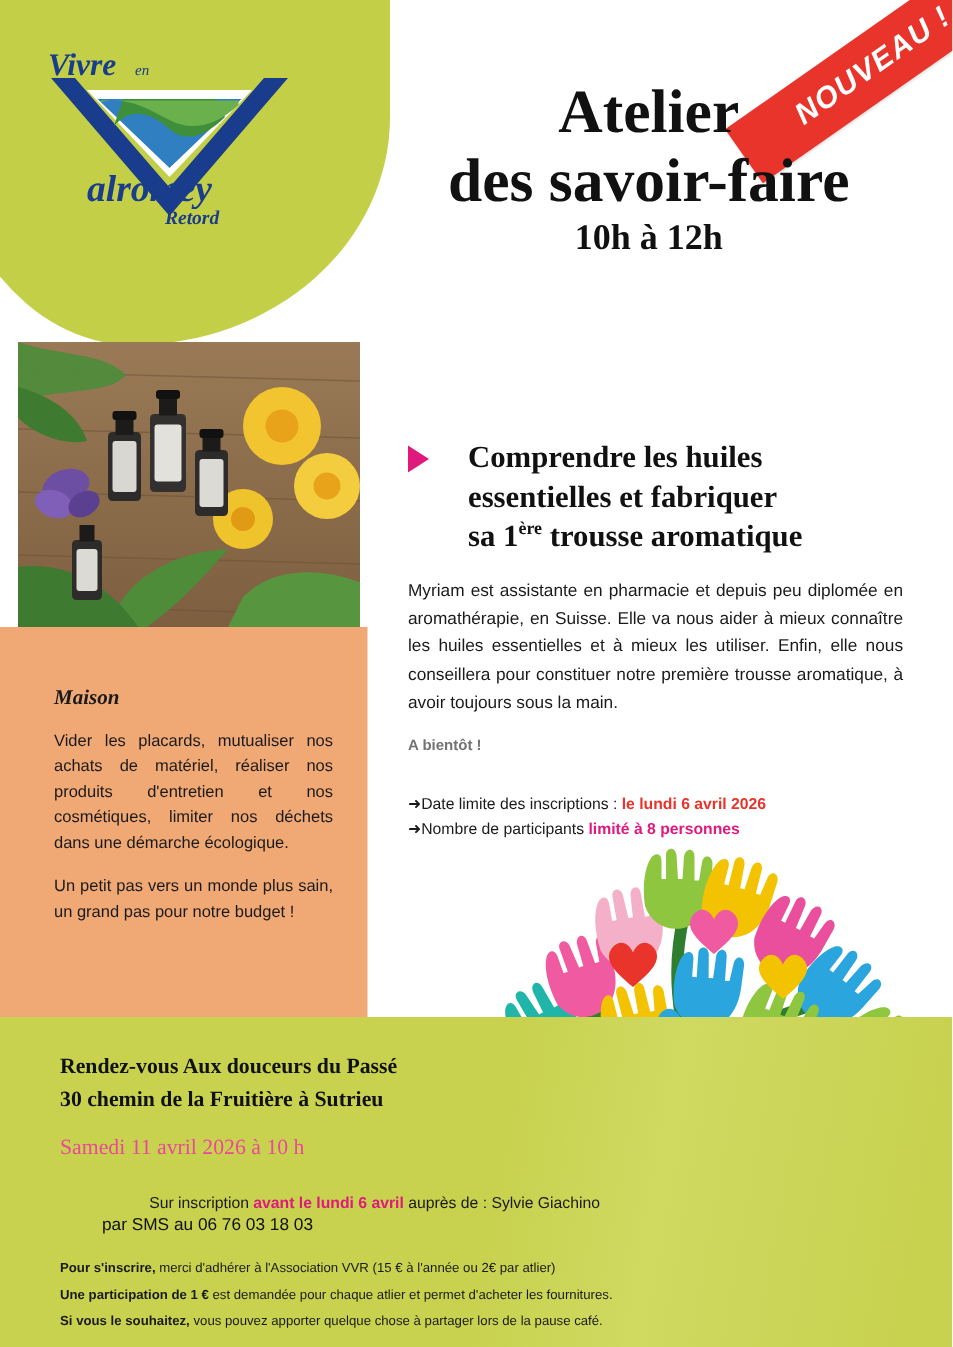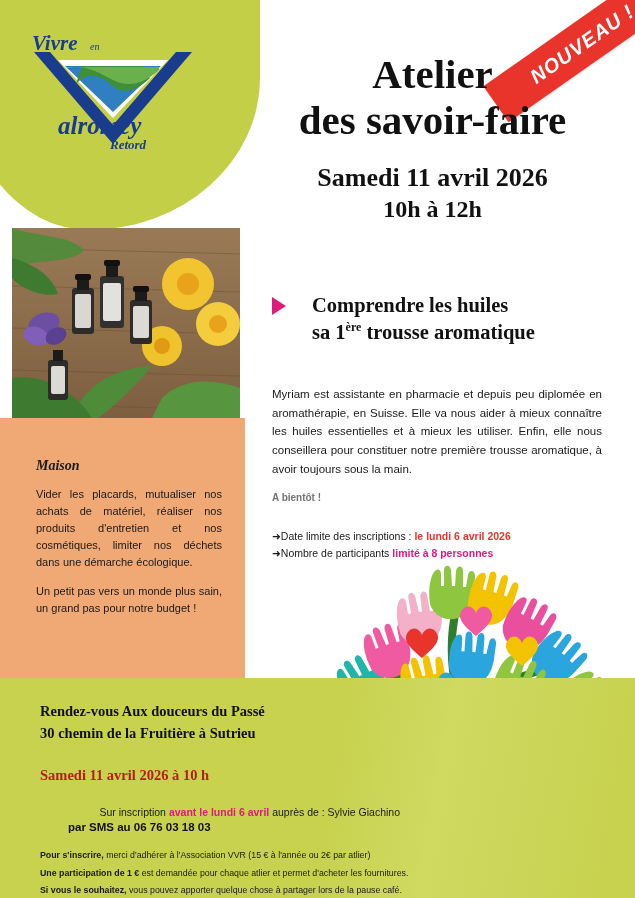--- a/index.html
+++ b/index.html
@@ -229,36 +229,36 @@
   }
   .rdv {
     font-family: "Liberation Serif", serif;
     font-weight: bold;
     font-size: 14.5px;
     line-height: 1.55;
     color: #111111;
   }
   .rdv-date {
     font-family: "Liberation Serif", serif;
-    font-weight: bold;
+    font-weight: normal;
     font-size: 14.5px;
-    color: #b91c1c;
-    margin-top: 22px;
+    color: #ec4899;
+    margin-top: 12px;
   }
   .inscr {
     margin-top: 20px;
     font-size: 10.5px;
     line-height: 1.65;
     color: #1a1a1a;
     text-align: right;
   }
   .inscr .pink { color: #e0197d; font-weight: bold; }
   .sms {
     font-size: 11.5px;
-    font-weight: bold;
+    font-weight: normal;
     color: #111111;
     padding-left: 28px;
   }
   .fineprint {
     margin-top: 14px;
     font-size: 8.8px;
     line-height: 2.0;
     color: #1a1a1a;
     width: 375px;
   }
@@ -288,21 +288,20 @@
 
       <text x="92" y="127" font-family="Liberation Serif, serif" font-style="italic" font-weight="bold" font-size="13" fill="#1a3c8c">Retord</text>
     </svg>
   </div>
 
   <div class="ribbon">NOUVEAU !</div>
 
   <div class="title-block">
     <div class="title-line">Atelier</div>
     <div class="title-line">des savoir-faire</div>
-    <div class="date-line">Samedi 11 avril 2026</div>
     <div class="date-line2">10h à 12h</div>
   </div>
 
   <div class="photo">
     <svg width="228" height="190" viewBox="0 0 228 190" xmlns="http://www.w3.org/2000/svg">
       <defs>
         <linearGradient id="wood" x1="0" y1="0" x2="0" y2="1">
           <stop offset="0%" stop-color="#9a7a56"></stop>
           <stop offset="100%" stop-color="#7d5f40"></stop>
         </linearGradient>
@@ -367,20 +366,21 @@
       <div class="maison-head">Maison</div>
       <p class="maison-p">Vider les placards, mutualiser nos achats de matériel, réaliser nos produits d'entretien et nos cosmétiques, limiter nos déchets dans une démarche écologique.</p>
       <p class="maison-p">Un petit pas vers un monde plus sain, un grand pas pour notre budget !</p>
     </div>
   </div>
 
   <div class="bullet-block">
     <div class="tri"></div>
     <div class="bullet-text">
       <div>Comprendre les huiles</div>
+      <div>essentielles et fabriquer</div>
       <div><span>sa 1</span><span class="sup">ère</span><span> trousse aromatique</span></div>
     </div>
   </div>
 
   <div class="para">Myriam est assistante en pharmacie et depuis peu diplomée en aromathérapie, en Suisse. Elle va nous aider à mieux connaître les huiles essentielles et à mieux les utiliser.  Enfin, elle nous conseillera pour constituer notre première trousse aromatique, à avoir toujours sous la main.</div>
   <div class="bientot">A bientôt !</div>
 
   <div class="arrow-lines">
     <div>
       <span class="arr">➜</span><span>Date limite des inscriptions : </span><span class="hl">le lundi 6 avril 2026</span>

